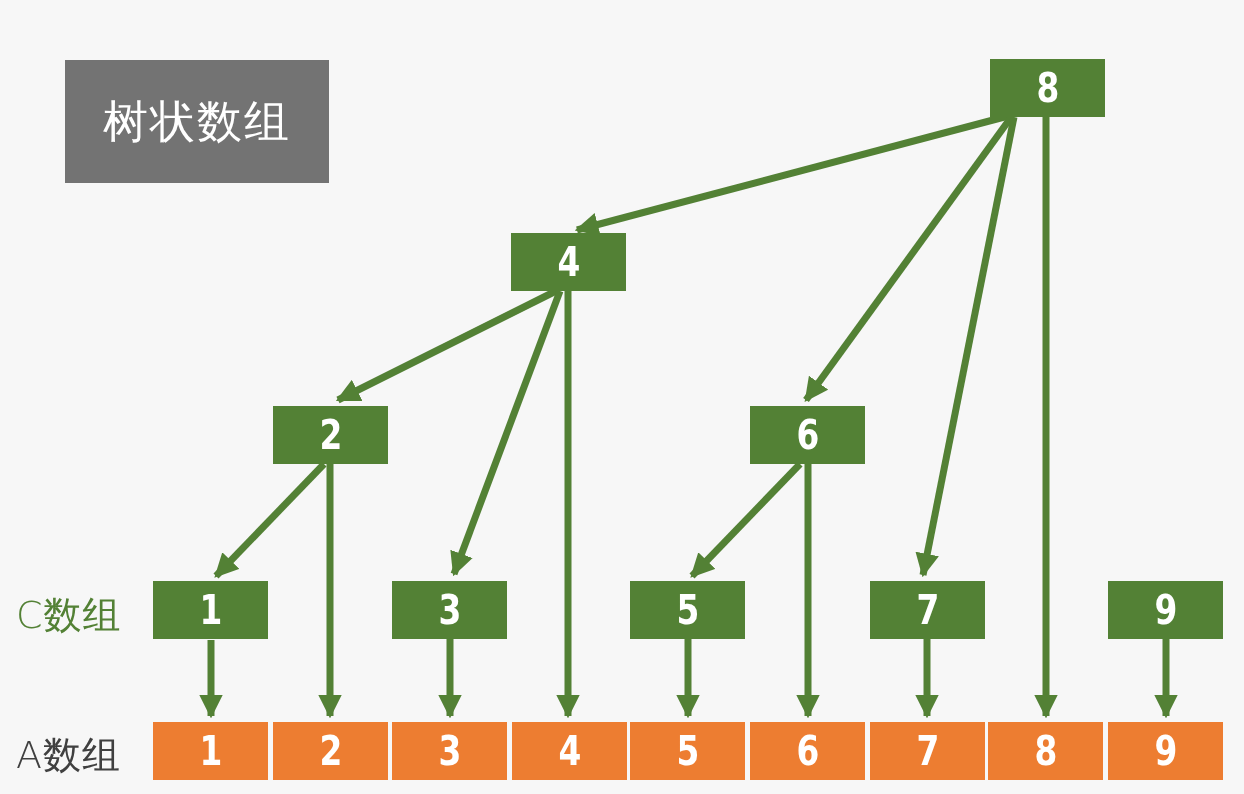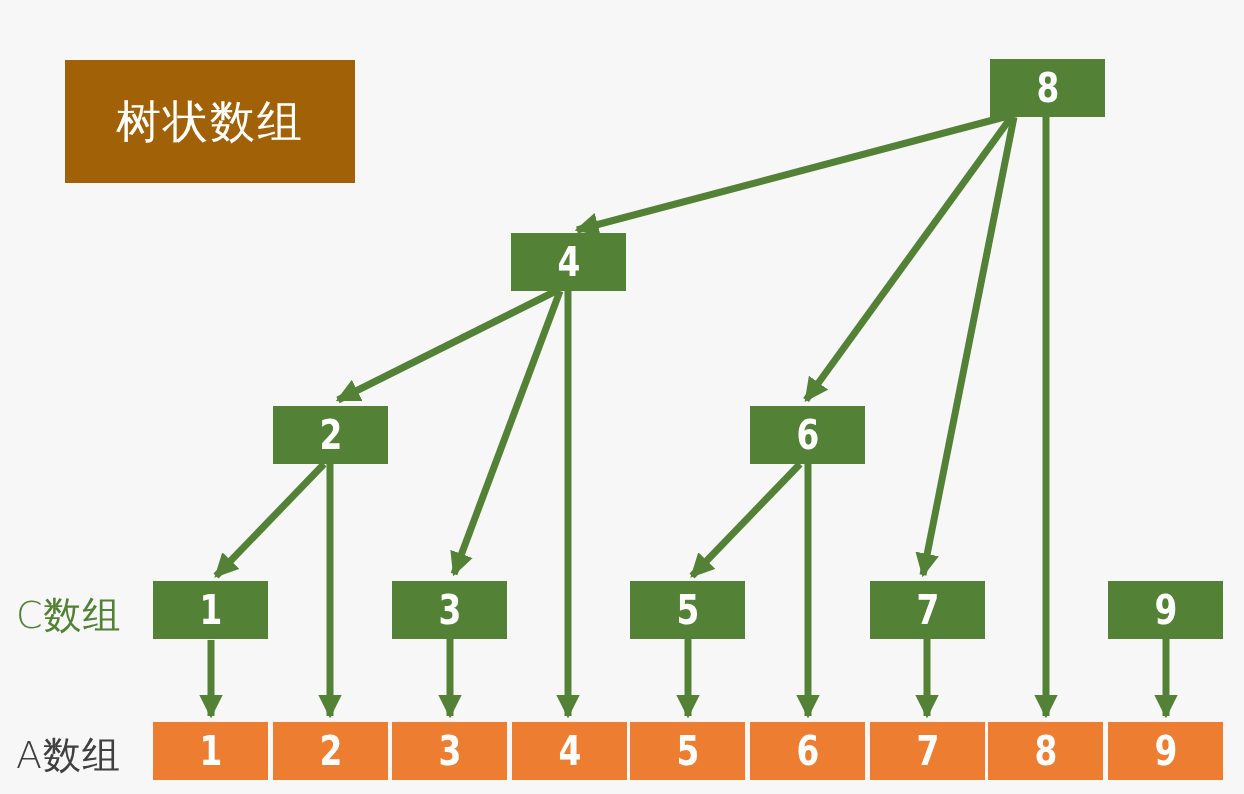--- a/index.html
+++ b/index.html
@@ -8,22 +8,22 @@
     background:#F7F7F7;
     position:relative;
     overflow:hidden;
     font-family:"DejaVu Sans","Liberation Sans",sans-serif;
   }
   .stage{position:absolute;inset:0;width:1244px;height:794px;}
   svg.edges{position:absolute;left:0;top:0;z-index:1;}
   .edge{stroke:#538135;stroke-width:7;fill:none;}
 
   .title-box{
-    position:absolute;left:65px;top:60px;width:290px;height:123px;
-    background:#a16207;color:#FFFFFF;
+    position:absolute;left:65px;top:60px;width:264px;height:123px;
+    background:#737373;color:#FFFFFF;
     display:flex;align-items:center;justify-content:center;
     font-size:45px;font-weight:300;letter-spacing:2px;
     z-index:2;
   }
 
   .cnode,.acell{
     position:absolute;width:115px;height:58px;
     display:flex;align-items:center;justify-content:center;
     color:#FFFFFF;font-size:40px;font-weight:bold;
     z-index:2;

